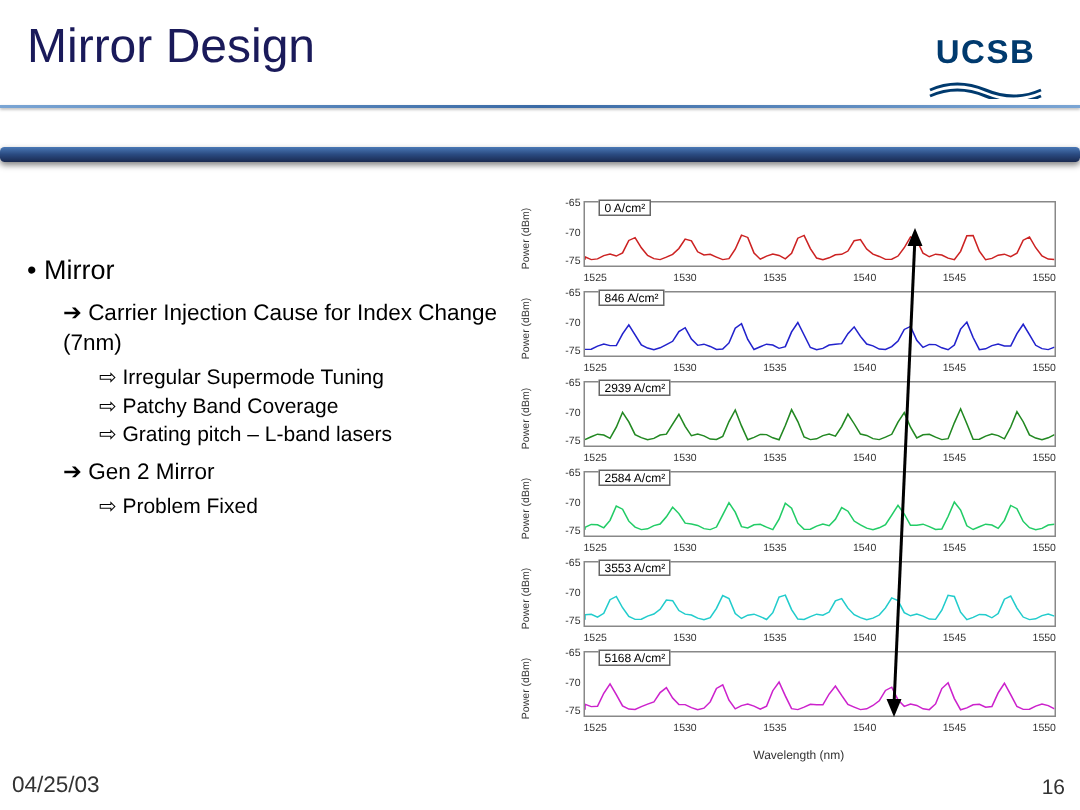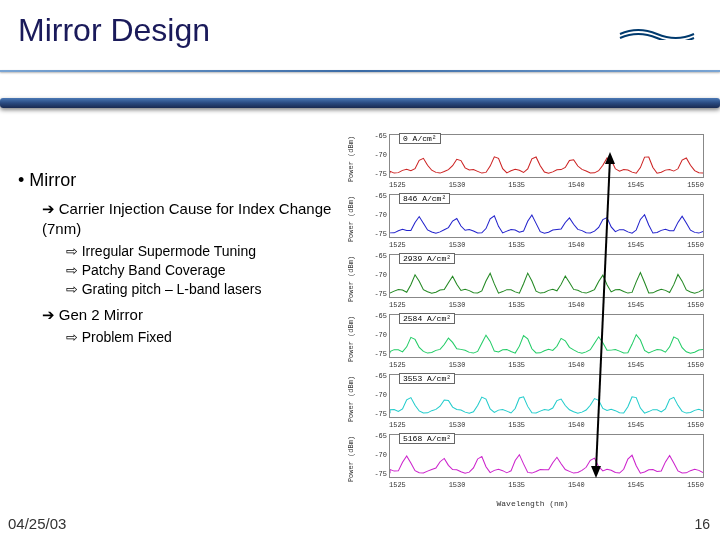--- a/index.html
+++ b/index.html
@@ -15,39 +15,40 @@
   
   .content { position: absolute; top: 170px; left: 18px; right: 370px; font-size: 15px; color: #000; }
   .bullet1 { font-size: 18px; margin-bottom: 8px; }
   .bullet1::before { content: "• "; }
   .sub { margin-left: 24px; margin-bottom: 4px; line-height: 1.3; }
   .arrow-r::before { content: "➔ "; color: #000; }
   .subsub { margin-left: 48px; font-size: 14px; line-height: 1.35; }
   .arrow-o::before { content: "⇨ "; color: #000; }
   .block { margin-top: 6px; }
   
-  .chart-area { position: absolute; top: 130px; left: 355px; width: 355px; height: 370px; font-family: Liberation Mono, monospace; }
+  .chart-area { position: absolute; top: 130px; left: 355px; width: 355px; height: 370px; }
   .panel { position: relative; height: 58px; width: 100%; margin-bottom: 2px; }
   .ylab { position: absolute; left: -4px; top: 50%; transform: translate(-50%,-50%) rotate(-90deg); font-size: 7px; color: #333; white-space: nowrap; }
   .plot { position: absolute; left: 34px; right: 6px; top: 4px; bottom: 10px; border: 1px solid #888; background: #fff; }
   .xticks { position: absolute; left: 34px; right: 6px; bottom: -1px; display: flex; justify-content: space-between; font-size: 7px; color: #333; }
   .yticks { position: absolute; left: 18px; top: 2px; bottom: 10px; display: flex; flex-direction: column; justify-content: space-between; font-size: 7px; color: #333; align-items: flex-end; width: 14px; }
   .badge { position: absolute; top: 3px; left: 44px; font-size: 8px; background: #fff; border: 1px solid #666; padding: 0 3px; color: #000; z-index: 2; }
   .xlabel-final { position: absolute; bottom: -20px; left: 50%; transform: translateX(-50%); font-size: 8px; color: #333; }
   .arrow-overlay { position: absolute; left: 235px; top: 20px; width: 30px; height: 330px; z-index: 5; pointer-events: none; }
   
   .footer-date { position: absolute; bottom: 8px; left: 8px; font-size: 15px; color: #333; }
   .footer-page { position: absolute; bottom: 8px; right: 10px; font-size: 14px; color: #333; }
 </style>
 </head>
 <body>
 
 <div class="header">
   <div class="title">Mirror Design</div>
   <div class="logo-wrap">
+    <div class="logo-text">UCSB</div>
     <svg class="logo-wave" width="78" height="16" viewBox="0 0 78 16">
       <path d="M2 10 Q 20 2 39 10 T 76 10" stroke="#003a6e" stroke-width="2" fill="none"></path>
       <path d="M2 14 Q 20 6 39 14 T 76 14" stroke="#003a6e" stroke-width="2" fill="none"></path>
     </svg>
   </div>
   <div class="hr1"></div>
   <div class="hr2"></div>
 </div>
 
 <div class="content">

